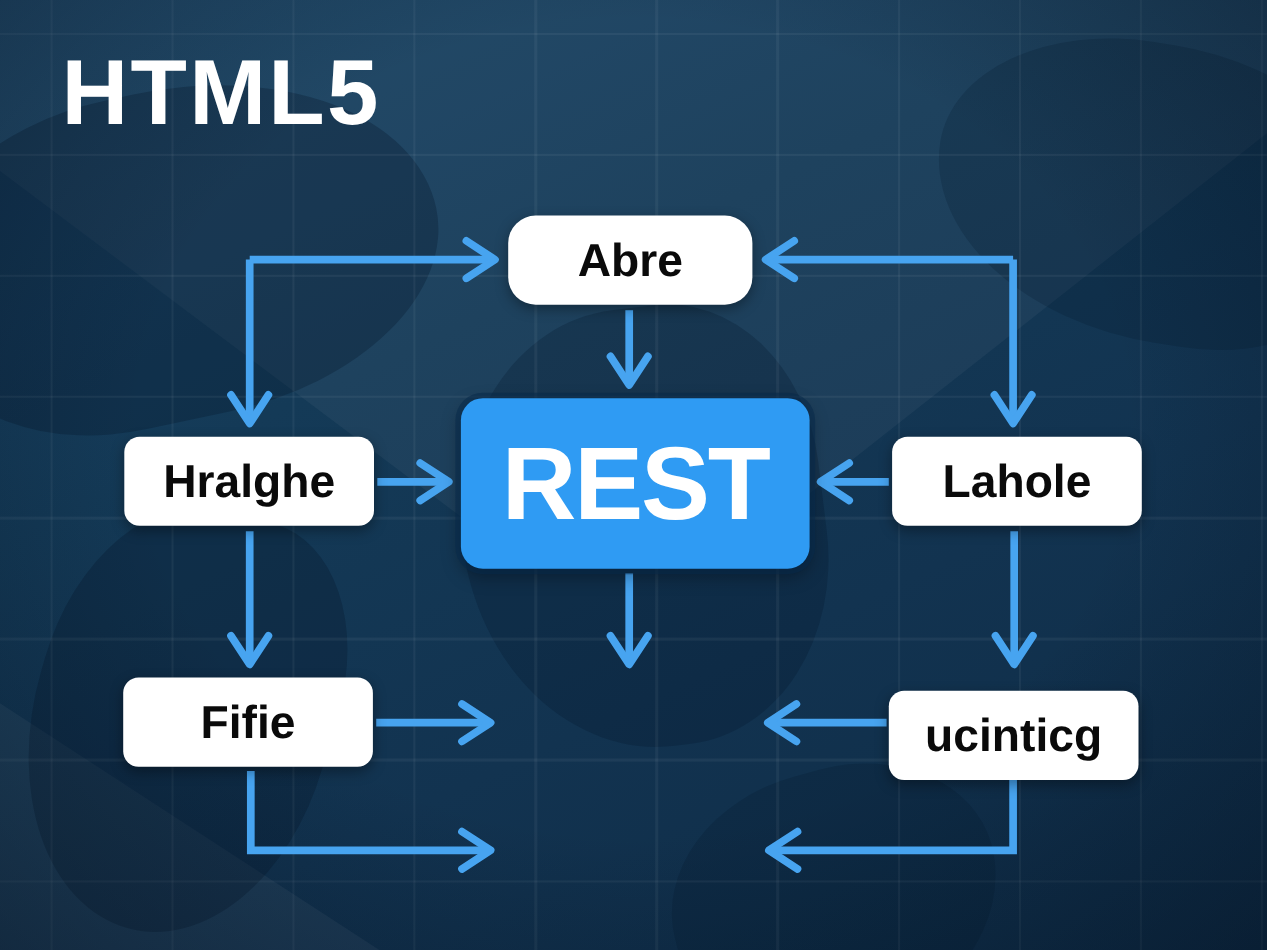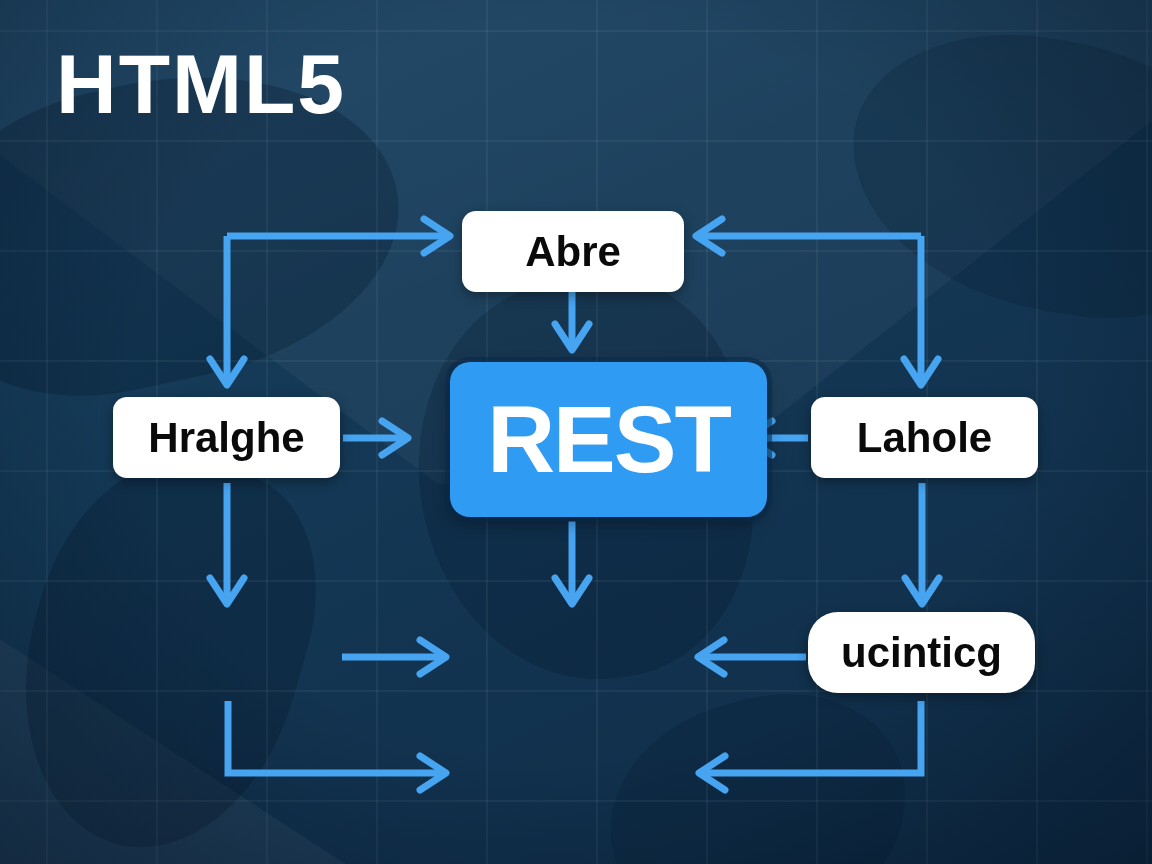--- a/index.html
+++ b/index.html
@@ -60,33 +60,32 @@
     stroke-linejoin:miter;stroke-linecap:butt;
   }
   .head-path{fill:none;stroke:var(--arrow);stroke-width:7;stroke-linecap:round;stroke-linejoin:round;}
 
   .node{
     position:absolute;display:flex;align-items:center;justify-content:center;
     background:var(--node-fill);color:var(--node-text);
     border-radius:14px;font-weight:bold;font-size:42px;
     box-shadow:0 4px 12px rgba(0,0,0,0.35);
   }
-  .node-abre    {left:462px;top:211px;width:222px;height:81px;}
+  .node-abre    {left:462px;top:196px;width:222px;height:81px;border-radius:25px;}
   .node-hralghe {left:113px;top:397px;width:227px;height:81px;border-radius:14px;}
   .node-lahole  {left:811px;top:397px;width:227px;height:81px;text-align:center;}
   .node-fifie   {left:112px;top:616px;width:227px;height:81px;}
   .node-este    {left:458px;top:616px;width:227px;height:81px;}
-  .node-ucinticg{left:808px;top:612px;width:227px;height:81px;border-radius:30px;}
+  .node-ucinticg{left:808px;top:628px;width:227px;height:81px;}
 
   .node-rest{
     left:419px;top:362px;width:317px;height:155px;
     background:var(--primary-fill);color:var(--primary-text);
     border-radius:20px;font-size:94px;letter-spacing:-2px;
     box-shadow:0 0 0 5px rgba(8,42,74,0.55),0 6px 16px rgba(0,0,0,0.35);
-    margin-left:31px;
   }
   .node-5hyc{
     left:458px;top:733px;width:229px;height:80px;
     background:var(--accent-fill);color:var(--accent-text);
     box-shadow:0 0 0 3px rgba(180,110,10,0.35),0 4px 12px rgba(0,0,0,0.35);
   }
 </style>
 </head>
 <body>
 
@@ -131,17 +130,20 @@
   </div>
   <div class="node node-rest">
     <span>REST</span>
   </div>
   <div class="node node-hralghe">
     <span>Hralghe</span>
   </div>
   <div class="node node-lahole">
     <span>Lahole</span>
   </div>
+  <div class="node node-fifie">
+    <span>Fifie</span>
+  </div>
   <div class="node node-ucinticg">
     <span>ucinticg</span>
   </div>
 
 </div>
 
 </body></html>

